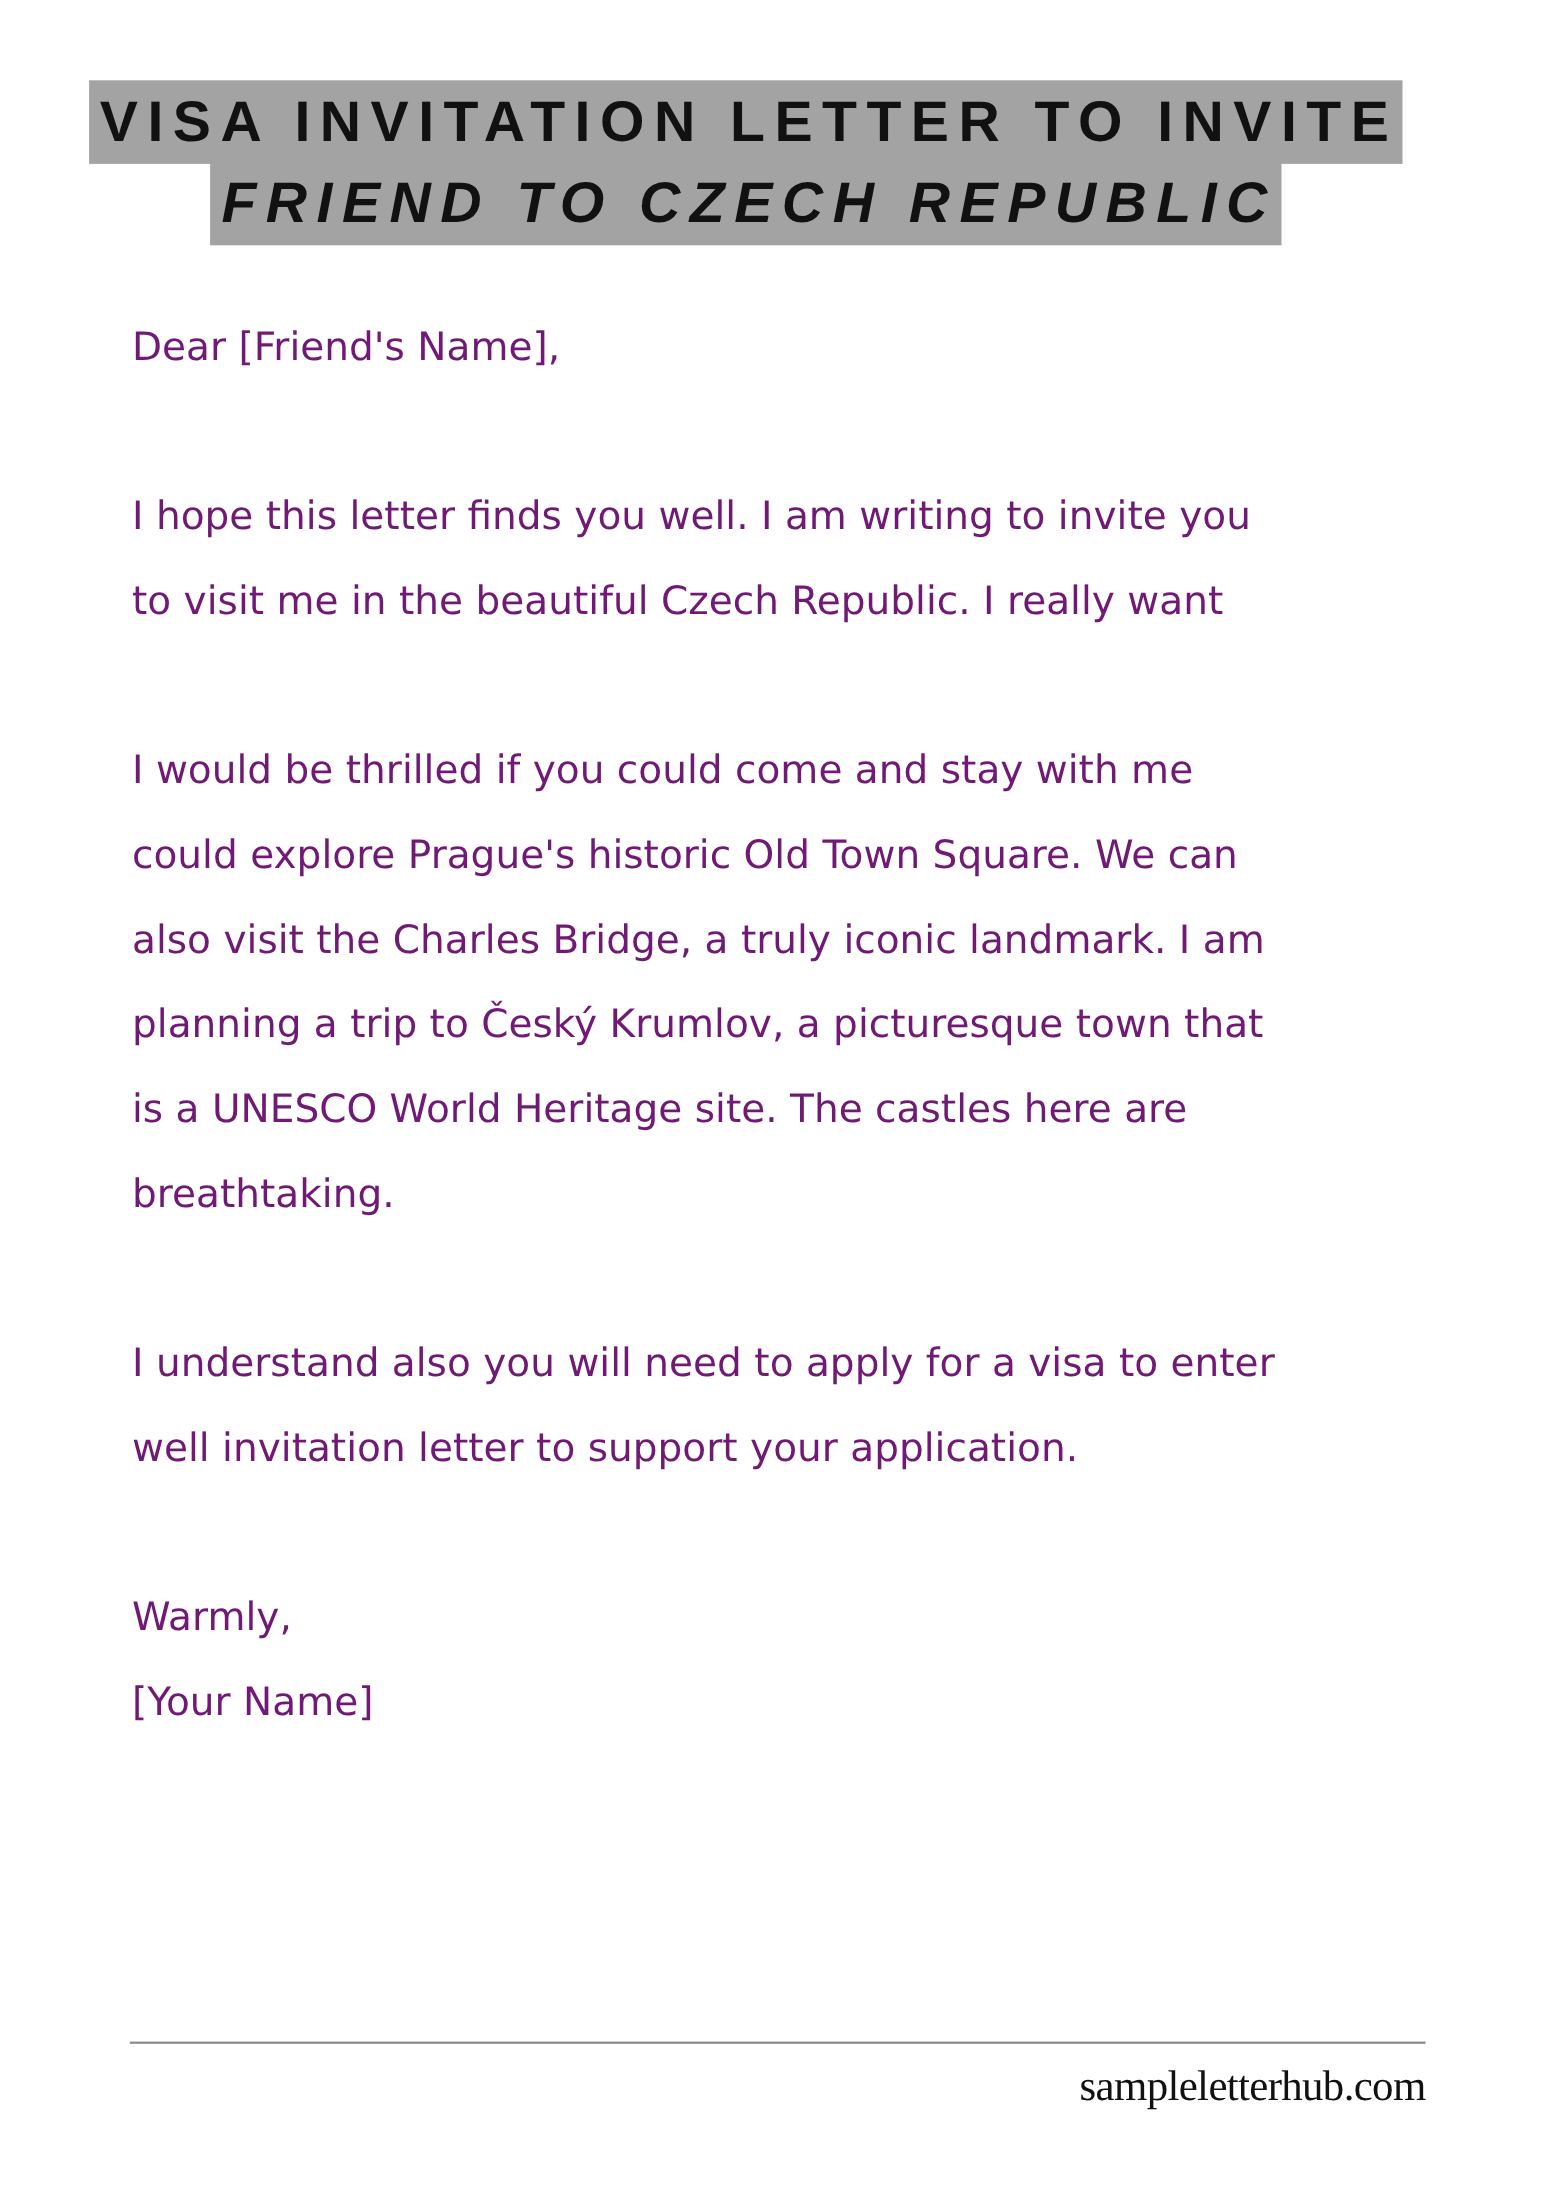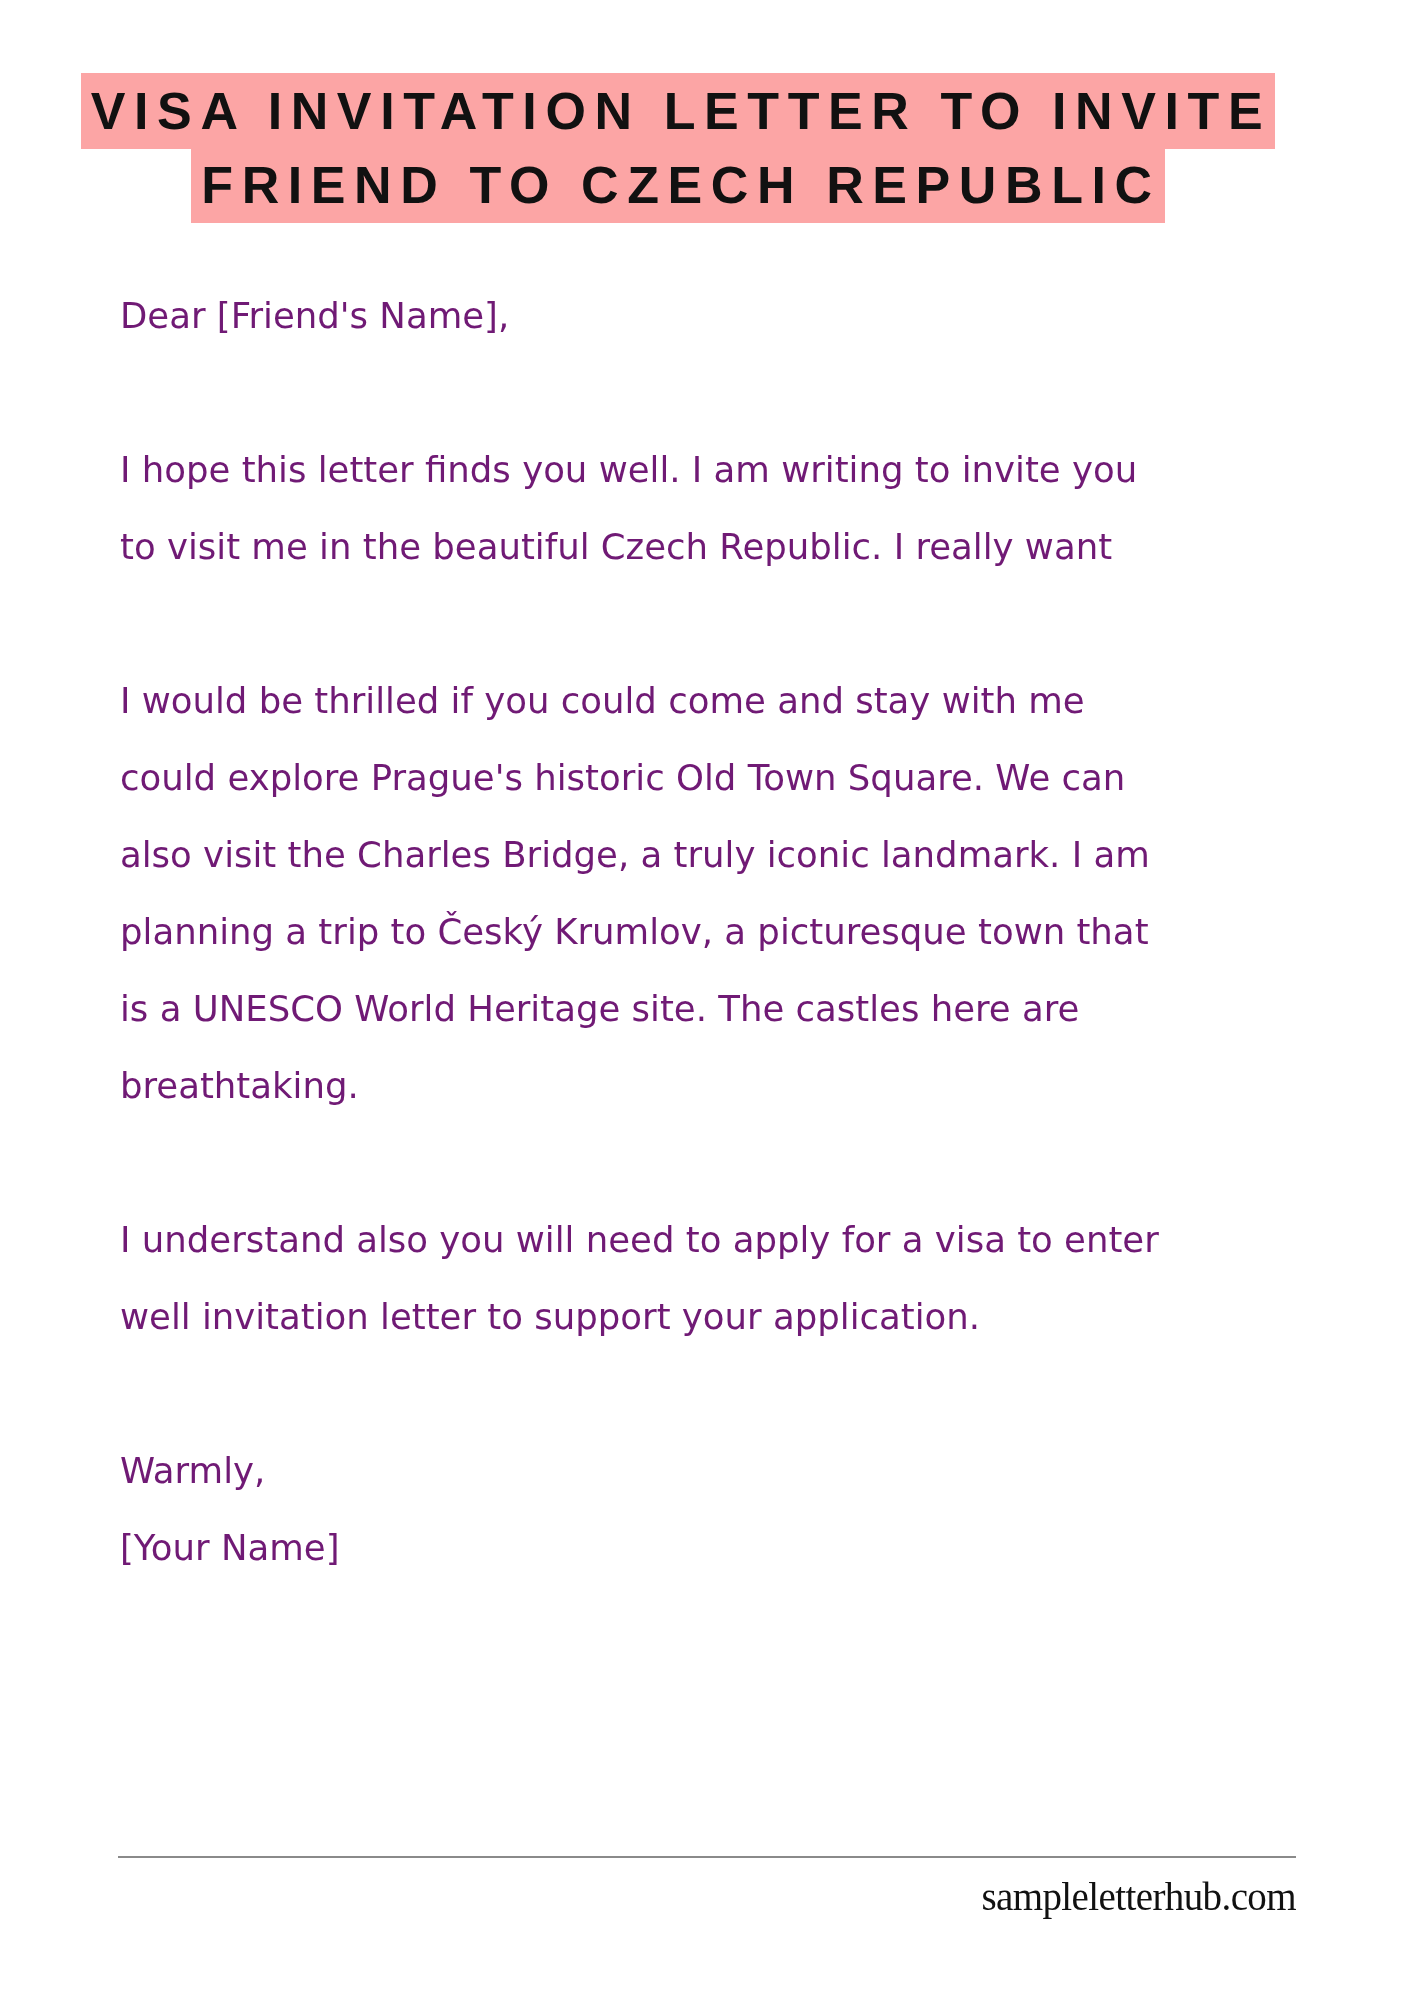--- a/index.html
+++ b/index.html
@@ -26,27 +26,27 @@
       letter-spacing: 8.6px;
       line-height: 74px;
       margin: 0;
     }
     .title-line {
       display: block;
       text-align: center;
       height: 74px;
     }
     .title-line span {
-      background: #fca5a5;
+      background: #a3a3a3;
       display: inline-block;
       padding: 2px 4px 2px 10px;
       line-height: 72px;
     }
     .title-line.l1 span { margin-left: -58px; }
-    .title-line.l2 span { margin-left: -58px; }
+    .title-line.l2 span { margin-left: -58px; font-style: italic; }
     .title-line.l2 { margin-top: 0; }
 
     .letter-body {
       position: absolute;
       left: 120px;
       top: 277px;
       width: 1250px;
       font-family: "DejaVu Sans", sans-serif;
       font-size: 35.5px;
       line-height: 77px;

